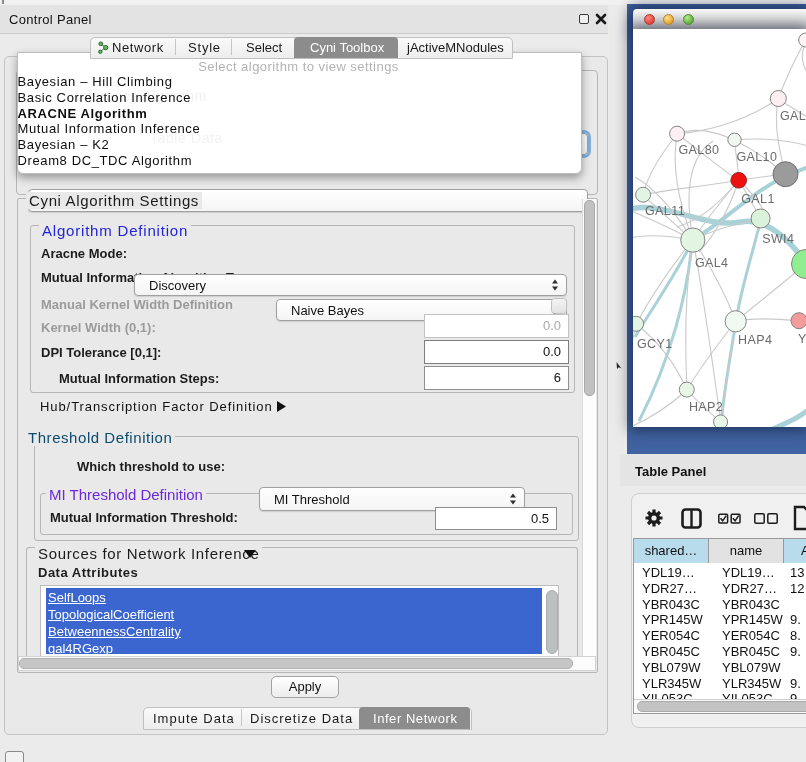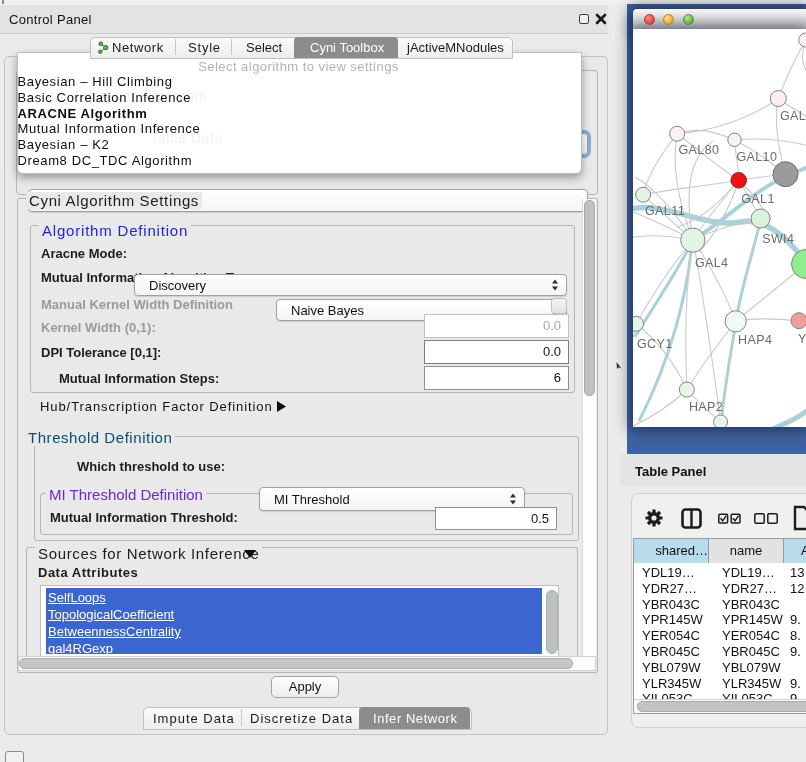--- a/index.html
+++ b/index.html
@@ -250,21 +250,21 @@
 </svg>
 <svg class="ab" style="left:754px;top:513px;z-index:3;" width="24" height="11" viewBox="0 0 24 11">
  <rect x="0.8" y="0.8" width="9.4" height="9.4" rx="1.2" fill="none" stroke="#1c1c1c" stroke-width="1.5"></rect>
  <rect x="13.8" y="0.8" width="9.4" height="9.4" rx="1.2" fill="none" stroke="#1c1c1c" stroke-width="1.5"></rect>
 </svg>
 <svg class="ab" style="left:793px;top:505px;z-index:3;" width="16" height="26" viewBox="0 0 16 26">
  <path d="M2 2 H11 L15 6 V24 H2 Z" fill="none" stroke="#1c1c1c" stroke-width="2.4"></path>
 </svg>
 
 <div class="ab" style="left:633px;top:538px;width:173px;height:174px;background:#fff;border:1px solid #9a9a9a;border-right:none;z-index:3;"></div>
-<div class="ab" style="left:634px;top:539px;width:75px;height:24px;background:#b8dcec;border-right:1px solid #9a9a9a;z-index:4;box-sizing:border-box;text-align:right;font-size:13px;line-height:24px;color:#111;">shared…</div>
+<div class="ab" style="left:634px;top:539px;width:75px;height:24px;background:#b8dcec;border-right:1px solid #9a9a9a;z-index:4;box-sizing:border-box;text-align:center;font-size:13px;line-height:24px;color:#111;">shared…</div>
 <div class="ab" style="left:709px;top:539px;width:75px;height:24px;background:#e2e2e2;border-right:1px solid #9a9a9a;z-index:4;box-sizing:border-box;text-align:center;font-size:13px;line-height:24px;color:#111;">name</div>
 <div class="ab" style="left:784px;top:539px;width:22px;height:24px;background:#b8dcec;z-index:4;overflow:hidden;">
     <span style="position:absolute;left:17px;top:4px;font-size:13px;color:#111;">A</span>
   </div>
 <div class="ab" style="left:634px;top:565px;width:172px;height:134px;overflow:hidden;z-index:4;font-size:13px;color:#111;">
  <div style="position:absolute;left:8px;top:0;line-height:15.8px;width:67px;">YDL19…<br>YDR27…<br>YBR043C<br>YPR145W<br>YER054C<br>YBR045C<br>YBL079W<br>YLR345W<br>YIL053C</div>
  <div style="position:absolute;left:88px;top:0;line-height:15.8px;width:67px;">YDL19…<br>YDR27…<br>YBR043C<br>YPR145W<br>YER054C<br>YBR045C<br>YBL079W<br>YLR345W<br>YIL053C</div>
  <div style="position:absolute;left:156px;top:0;line-height:15.8px;">13<br>12<br>&nbsp;<br>9.<br>8.<br>9.<br>&nbsp;<br>9.<br>9.</div>
 
 </div>

